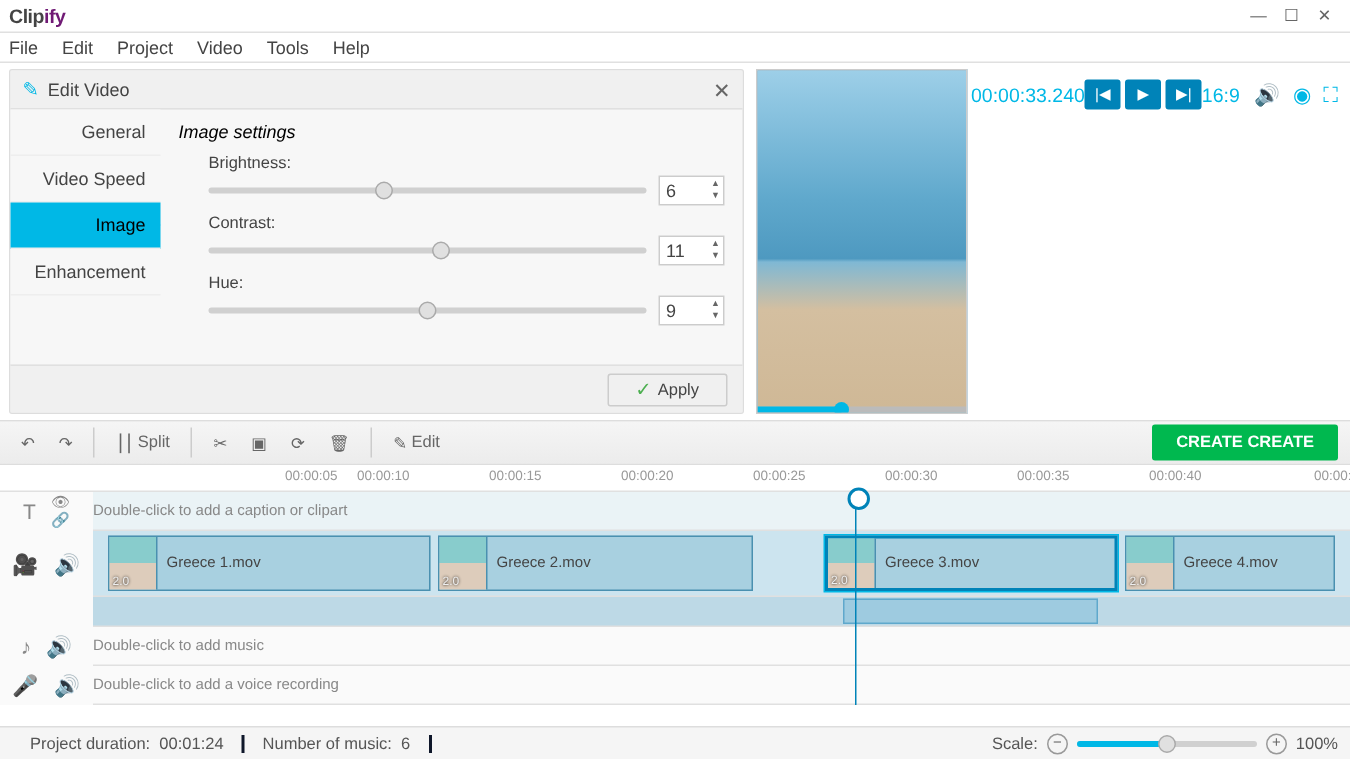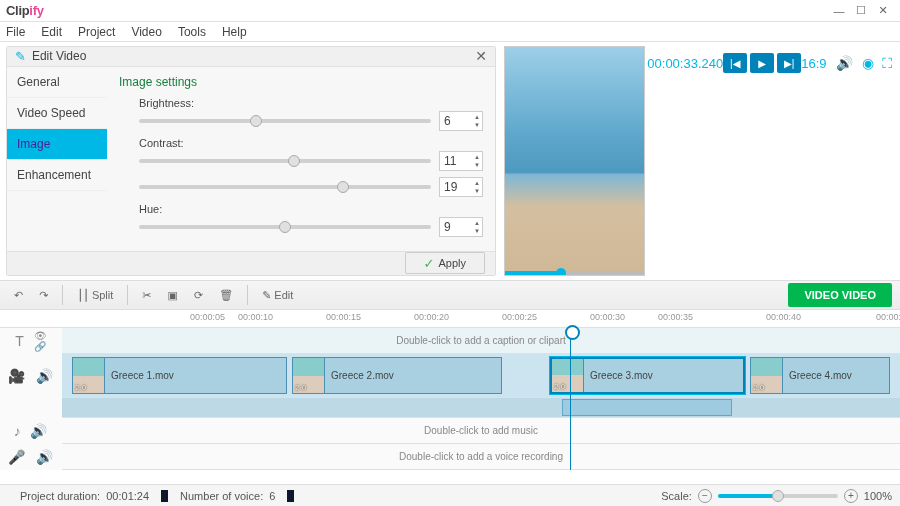--- a/index.html
+++ b/index.html
@@ -1,35 +1,35 @@
 <!DOCTYPE html>
 <html><head>
 <meta charset="utf-8">
 <style>
 * { margin:0; padding:0; box-sizing:border-box; font-family:'Segoe UI',Arial,sans-serif; }
 body { width:900px; height:506px; overflow:hidden; background:#fff; font-size:12px; color:#444; }
 .titlebar { height:22px; background:#fff; display:flex; align-items:center; padding:0 6px; border-bottom:1px solid #e0e0e0; }
 .logo { font-weight:bold; font-size:13px; letter-spacing:-0.3px; }
-.logo b { color:#ec4899; }
+.logo b { color:#701a75; }
 .win-controls { margin-left:auto; display:flex; gap:0; }
 .win-btn { width:22px; height:18px; display:flex; align-items:center; justify-content:center; font-size:11px; cursor:pointer; color:#666; }
 .menubar { height:20px; display:flex; align-items:center; padding:0 6px; gap:16px; background:#fff; border-bottom:1px solid #e0e0e0; }
 .menubar span { cursor:pointer; color:#444; }
 .content { display:flex; height:238px; padding:4px 6px; gap:8px; background:#fff; }
 .edit-panel { width:490px; background:#f7f7f7; border:1px solid #ddd; border-radius:2px; display:flex; flex-direction:column; }
 .edit-header { height:26px; display:flex; align-items:center; padding:0 8px; border-bottom:1px solid #e0e0e0; background:#f0f0f0; }
 .edit-header .edit-icon { color:#00b8e6; margin-right:6px; font-size:13px; }
 .edit-header .close { margin-left:auto; cursor:pointer; font-size:14px; color:#666; }
 .edit-body { flex:1; display:flex; }
-.edit-tabs { width:100px; background:#f7f7f7; }
+.edit-tabs { width:100px; background:#f7f7f7;text-align:right; }
 .edit-tab { padding:8px 10px; cursor:pointer; color:#444; border-bottom:1px solid #eee; }
-.edit-tab.active { background:#00b8e6; color:#4c1d95; position:relative; }
+.edit-tab.active { background:#00b8e6; color:#000000; position:relative; }
 .edit-tab.active::after { content:''; position:absolute; right:-6px; top:50%; transform:translateY(-50%); border:6px solid transparent; border-left-color:#00b8e6; }
 .edit-settings { flex:1; padding:8px 12px; }
-.settings-title { color:#15803d; margin-bottom:8px; }
+.settings-title { color:#000000; margin-bottom:8px;font-style:italic; }
 .setting-row { margin-bottom:6px; }
 .setting-row label { display:block; margin-bottom:2px; color:#444; padding-left:20px; font-size:11px; }
 .setting-ctrl { display:flex; align-items:center; gap:8px; padding-left:20px; }
 .slider-track { flex:1; height:4px; background:#d0d0d0; border-radius:2px; position:relative; }
 .slider-thumb { position:absolute; width:12px; height:12px; background:#e0e0e0; border:1px solid #aaa; border-radius:50%; top:-4px; transform:translateX(-50%); }
 .num-input { width:44px; height:20px; border:1px solid #ccc; background:#fff; display:flex; align-items:center; padding:0 4px; position:relative; }
 .spin { position:absolute; right:2px; top:1px; display:flex; flex-direction:column; font-size:6px; color:#666; line-height:8px; }
 .reset-row { display:flex; justify-content:flex-end; margin-top:4px; }
 .btn { height:22px; padding:0 18px; border:1px solid #ccc; background:#f0f0f0; border-radius:2px; cursor:pointer; display:inline-flex; align-items:center; gap:4px; font-size:11px; color:#444; }
 .edit-footer { height:32px; border-top:1px solid #e0e0e0; display:flex; justify-content:flex-end; align-items:center; padding:0 10px; background:#f0f0f0; }
@@ -56,33 +56,33 @@
 .tb-btn { padding:4px 6px; cursor:pointer; color:#666; display:flex; align-items:center; gap:3px; font-size:11px; }
 .tb-sep { width:1px; height:20px; background:#ccc; margin:0 4px; }
 .create-btn { margin-left:auto; background:#00b84f; color:#fff; font-weight:bold; padding:6px 16px; border-radius:2px; cursor:pointer; font-size:11px; }
 .ruler { height:18px; display:flex; background:#fff; border-bottom:1px solid #e0e0e0; position:relative; font-size:9px; color:#999; padding-left:62px; }
 .ruler .tick { position:absolute; top:2px; }
 .timeline { background:#fafafa; position:relative; padding-left:62px; }
 .track { height:26px; border-bottom:1px solid #e0e0e0; position:relative; display:flex; align-items:center; }
 .track.caption { background:#eaf3f6; }
 .track.video { height:44px; background:#cce4ef; }
 .track.audio-extra { height:20px; background:#bdd9e6; }
-.track-placeholder { width:100%; text-align:center; color:#888; font-size:10px; pointer-events:none; }
+.track-placeholder { width:100%; text-align:left; color:#888; font-size:10px; pointer-events:none; }
 .lane-icons { position:absolute; left:-62px; top:0; bottom:0; width:62px; display:flex; align-items:center; justify-content:center; gap:10px; color:#888; font-size:14px; }
 .clip { position:absolute; top:3px; bottom:3px; display:flex; align-items:center; border:1px solid #4a90b0; background:#a8d0e0; }
 .clip-thumb { width:32px; height:100%; background:linear-gradient(to bottom,#8cc 50%,#dcb 50%); border-right:1px solid #4a90b0; position:relative; }
 .clip-thumb::after { content:''; position:absolute; left:2px; bottom:1px; font-size:8px; color:#fff; }
 .clip.sel { border:2px solid #0083b8; box-shadow:0 0 0 1px #00b8e6; }
 .clip-label { padding:0 6px; color:#444; font-size:10px; flex:1; white-space:nowrap; overflow:hidden; }
 .clip-dur { position:absolute; left:2px; bottom:1px; font-size:8px; color:#eee; text-shadow:0 0 2px #000; }
 .playhead { position:absolute; top:0; bottom:0; width:1px; background:#0083b8; z-index:5; }
 .playhead::before { content:''; position:absolute; top:-3px; left:-5px; width:11px; height:11px; background:#fff; border:2px solid #0083b8; border-radius:50%; }
 .audio-sel { position:absolute; top:1px; bottom:1px; background:#9ecbe0; border:1px solid #5fa8cc; }
 .statusbar { position:absolute; bottom:0; left:0; right:0; height:22px; background:#f5f5f5; border-top:1px solid #ddd; display:flex; align-items:center; padding:0 8px; font-size:11px; color:#555; }
-.status-item { padding:0 12px; border-right:7px solid #0f172a;text-align:right; }
+.status-item { padding:0 12px; border-right:2px solid #0f172a;text-align:right; }
 .scale-ctrl { margin-left:auto; display:flex; align-items:center; gap:6px;text-align:center; }
 .scale-slider { width:120px; height:4px; background:#d0d0d0; border-radius:2px; position:relative; }
 .scale-slider .slider-thumb { left:50%; }
 .scale-fill { position:absolute; left:0; top:0; bottom:0; width:50%; background:#00b8e6; border-radius:2px; }
 .circ { width:14px; height:14px; border:1px solid #999; border-radius:50%; display:flex; align-items:center; justify-content:center; cursor:pointer; font-size:10px; line-height:1; color:#666; }
 </style>
 </head>
 <body>
 
 <div class="titlebar">
@@ -139,29 +139,20 @@
     <div class="slider-track">
                   <div class="slider-thumb" style="left:53%"></div>
                 </div>
     <div class="num-input">11<div class="spin">
                     <span>▲</span>
                     <span>▼</span>
                   </div></div>
   </div>
             </div>
             <div class="setting-row">
-  <div class="setting-ctrl">
-    <div class="slider-track">
-                  <div class="slider-thumb" style="left:70%"></div>
-                </div>
-    <div class="num-input">19<div class="spin">
-                    <span>▲</span>
-                    <span>▼</span>
-                  </div></div>
-  </div>
             </div>
             <div class="setting-row">
               <label>Hue:</label>
   <div class="setting-ctrl">
     <div class="slider-track">
                   <div class="slider-thumb" style="left:50%"></div>
                 </div>
     <div class="num-input">9<div class="spin">
                     <span>▲</span>
                     <span>▼</span>
@@ -219,31 +210,31 @@
   <div class="tb-sep"></div>
   <div class="tb-btn">✂</div>
   <div class="tb-btn">▣</div>
   <div class="tb-btn">⟳</div>
   <div class="tb-btn">🗑</div>
   <div class="tb-sep"></div>
   <div class="tb-btn">
       <span>✎</span>
       <span>Edit</span>
     </div>
-  <div class="create-btn">VIDEO VIDEO</div>
+  <div class="create-btn">CREATE CREATE</div>
 </div>
 
 <div class="ruler" id="ruler">
     <span class="tick" style="left: 150px; margin-left: 40px;">00:00:05</span>
     <span class="tick" style="left: 238px;">00:00:10</span>
     <span class="tick" style="left: 326px;">00:00:15</span>
     <span class="tick" style="left: 414px;">00:00:20</span>
     <span class="tick" style="left: 502px;">00:00:25</span>
     <span class="tick" style="left: 590px;">00:00:30</span>
-    <span class="tick" style="left: 658px;">00:00:35</span>
+    <span class="tick" style="left: 678px;">00:00:35</span>
     <span class="tick" style="left: 766px;">00:00:40</span>
     <span class="tick" style="left: 876px;">00:00:45</span>
   </div>
 
 <div class="timeline" style="position:relative;">
   <div class="playhead" id="playhead" style="left: 570px;"></div>
 
   <div class="track caption">
     <div class="lane-icons">
         <span>T</span>
@@ -299,21 +290,21 @@
     <div class="lane-icons">
         <span>🎤</span>
         <span>🔊</span>
       </div>
     <div class="track-placeholder">Double-click to add a voice recording</div>
   </div>
 </div>
 
 <div class="statusbar">
   <div class="status-item"><span>Project duration:</span>&nbsp;&nbsp;<span>00:01:24</span></div>
-  <div class="status-item"><span>Number of voice:</span>&nbsp;&nbsp;<span>6</span></div>
+  <div class="status-item"><span>Number of music:</span>&nbsp;&nbsp;<span>6</span></div>
   <div class="scale-ctrl">
     <span>Scale:</span>
     <div class="circ">−</div>
     <div class="scale-slider">
         <div class="scale-fill"></div>
         <div class="slider-thumb"></div>
       </div>
     <div class="circ">+</div>
     <span>100%</span>
   </div>

